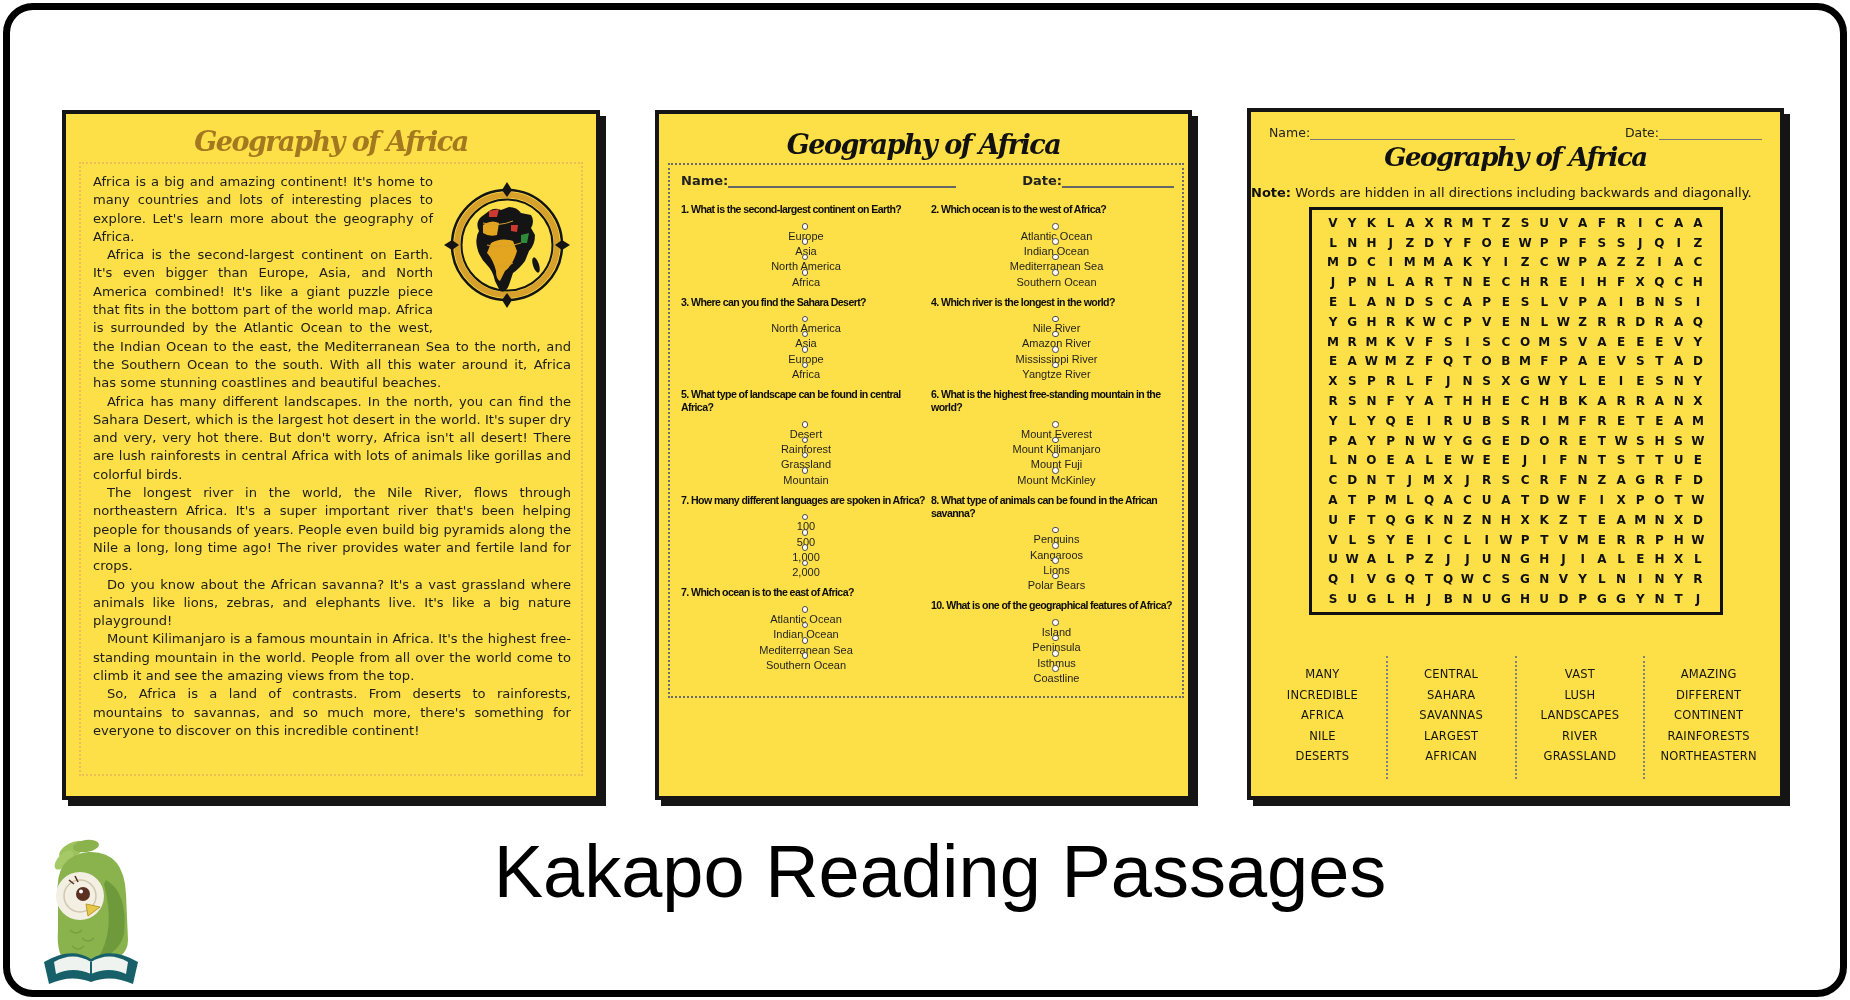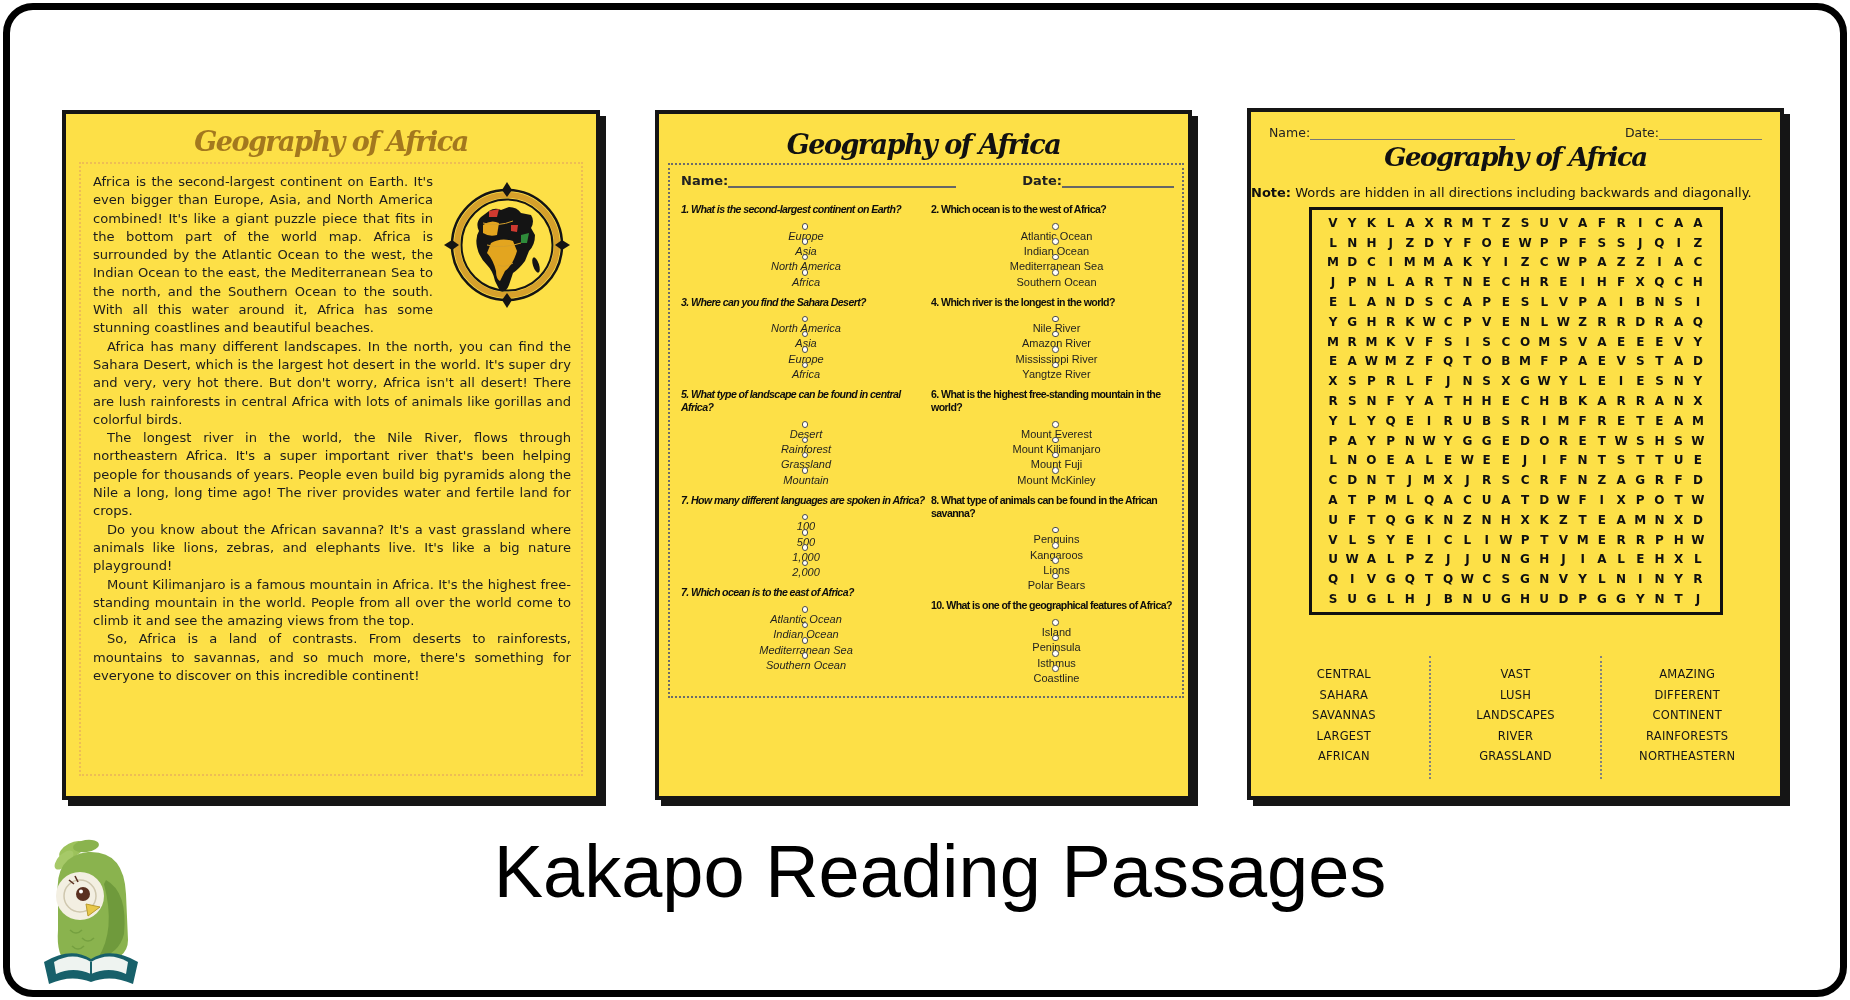--- a/index.html
+++ b/index.html
@@ -45,21 +45,21 @@
     position:absolute;left:9px;right:4px;top:49px;bottom:98px;
     border:2px dotted #6b6b6b;padding:8px 0 0 11px;overflow:hidden;
   }
   .name-date-row{display:flex;align-items:flex-end;font-size:13px;font-weight:bold;color:#222;padding-right:8px;}
   .nd-label{flex:none;}
   .write-line{display:inline-block;border-bottom:2px solid #666;height:13px;flex:none;}
   .name-line{width:228px;}
   .date-line{width:112px;}
   .nd-spacer{flex:1;}
   .q-columns{display:flex;margin-top:4px;}
-  .qcol-left{width:250px;flex:none;font-style:italic;}
+  .qcol-left{width:250px;flex:none;}
   .qcol-right{flex:1;}
   .question{margin-top:11px;}
   .q-header{
     font-family:"Liberation Sans",sans-serif;font-weight:bold;
     font-size:10.6px;line-height:13px;letter-spacing:-0.6px;color:#0d0d0d;
   }
   .qcol-right .q-header{max-width:252px;}
   .q-options{margin-top:7px;}
   .q-opt{display:flex;align-items:center;height:15.4px;font-family:"Liberation Sans",sans-serif;font-size:11px;color:#1f1f1f;flex-direction:column;}
   .q-opt .bullet{
@@ -120,20 +120,21 @@
         <path fill="#e3a51f" d="M48,70 Q58,64 70,68 L74,78 Q70,92 62,98 L57,108 Q53,106 53,98 Q50,86 44,80 Z"></path>
         <path fill="#e3a51f" d="M40,52 Q48,46 56,50 L54,62 Q46,64 40,60 Z"></path>
         <path fill="#cf3a30" d="M46,38 L56,36 L54,44 L46,44 Z"></path>
         <path fill="#cf3a30" d="M68,52 L75,52 L74,59 L68,58 Z"></path>
         <path fill="#2e8b3a" d="M78,62 L86,60 L84,70 L78,70 Z"></path>
         <path fill="none" stroke="#d6a02b" stroke-width="1" d="M40,50 Q55,54 70,48 M44,72 Q60,76 78,70 M55,92 Q62,95 70,90"></path>
         <ellipse cx="93" cy="92" rx="3" ry="8" fill="#141414" transform="rotate(-18 93 92)"></ellipse>
       </svg>
     </div>
     <div id="passage-paragraphs">
+        <p class="para">Africa is a big and amazing continent! It's home to many countries and lots of interesting places to explore. Let's learn more about the geography of Africa.</p>
         <p class="para">Africa is the second-largest continent on Earth. It's even bigger than Europe, Asia, and North America combined! It's like a giant puzzle piece that fits in the bottom part of the world map. Africa is surrounded by the Atlantic Ocean to the west, the Indian Ocean to the east, the Mediterranean Sea to the north, and the Southern Ocean to the south. With all this water around it, Africa has some stunning coastlines and beautiful beaches.</p>
         <p class="para">Africa has many different landscapes. In the north, you can find the Sahara Desert, which is the largest hot desert in the world. It's super dry and very, very hot there. But don't worry, Africa isn't all desert! There are lush rainforests in central Africa with lots of animals like gorillas and colorful birds.</p>
         <p class="para">The longest river in the world, the Nile River, flows through northeastern Africa. It's a super important river that's been helping people for thousands of years. People even build big pyramids along the Nile a long, long time ago! The river provides water and fertile land for crops.</p>
         <p class="para">Do you know about the African savanna? It's a vast grassland where animals like lions, zebras, and elephants live. It's like a big nature playground!</p>
         <p class="para">Mount Kilimanjaro is a famous mountain in Africa. It's the highest free-standing mountain in the world. People from all over the world come to climb it and see the amazing views from the top.</p>
         <p class="para">So, Africa is a land of contrasts. From deserts to rainforests, mountains to savannas, and so much more, there's something for everyone to discover on this incredible continent!</p>
       </div>
   </div>
 </section>
 
@@ -814,20 +815,27 @@
         <span class="ws-cell">P</span>
         <span class="ws-cell">G</span>
         <span class="ws-cell">G</span>
         <span class="ws-cell">Y</span>
         <span class="ws-cell">N</span>
         <span class="ws-cell">T</span>
         <span class="ws-cell">J</span>
       </div>
     </div>
   <div class="ws-words" id="ws-words">
+      <div class="ws-wcol">
+        <div class="ws-word">MANY</div>
+        <div class="ws-word">INCREDIBLE</div>
+        <div class="ws-word">AFRICA</div>
+        <div class="ws-word">NILE</div>
+        <div class="ws-word">DESERTS</div>
+      </div>
       <div class="ws-wcol">
         <div class="ws-word">CENTRAL</div>
         <div class="ws-word">SAHARA</div>
         <div class="ws-word">SAVANNAS</div>
         <div class="ws-word">LARGEST</div>
         <div class="ws-word">AFRICAN</div>
       </div>
       <div class="ws-wcol">
         <div class="ws-word">VAST</div>
         <div class="ws-word">LUSH</div>

